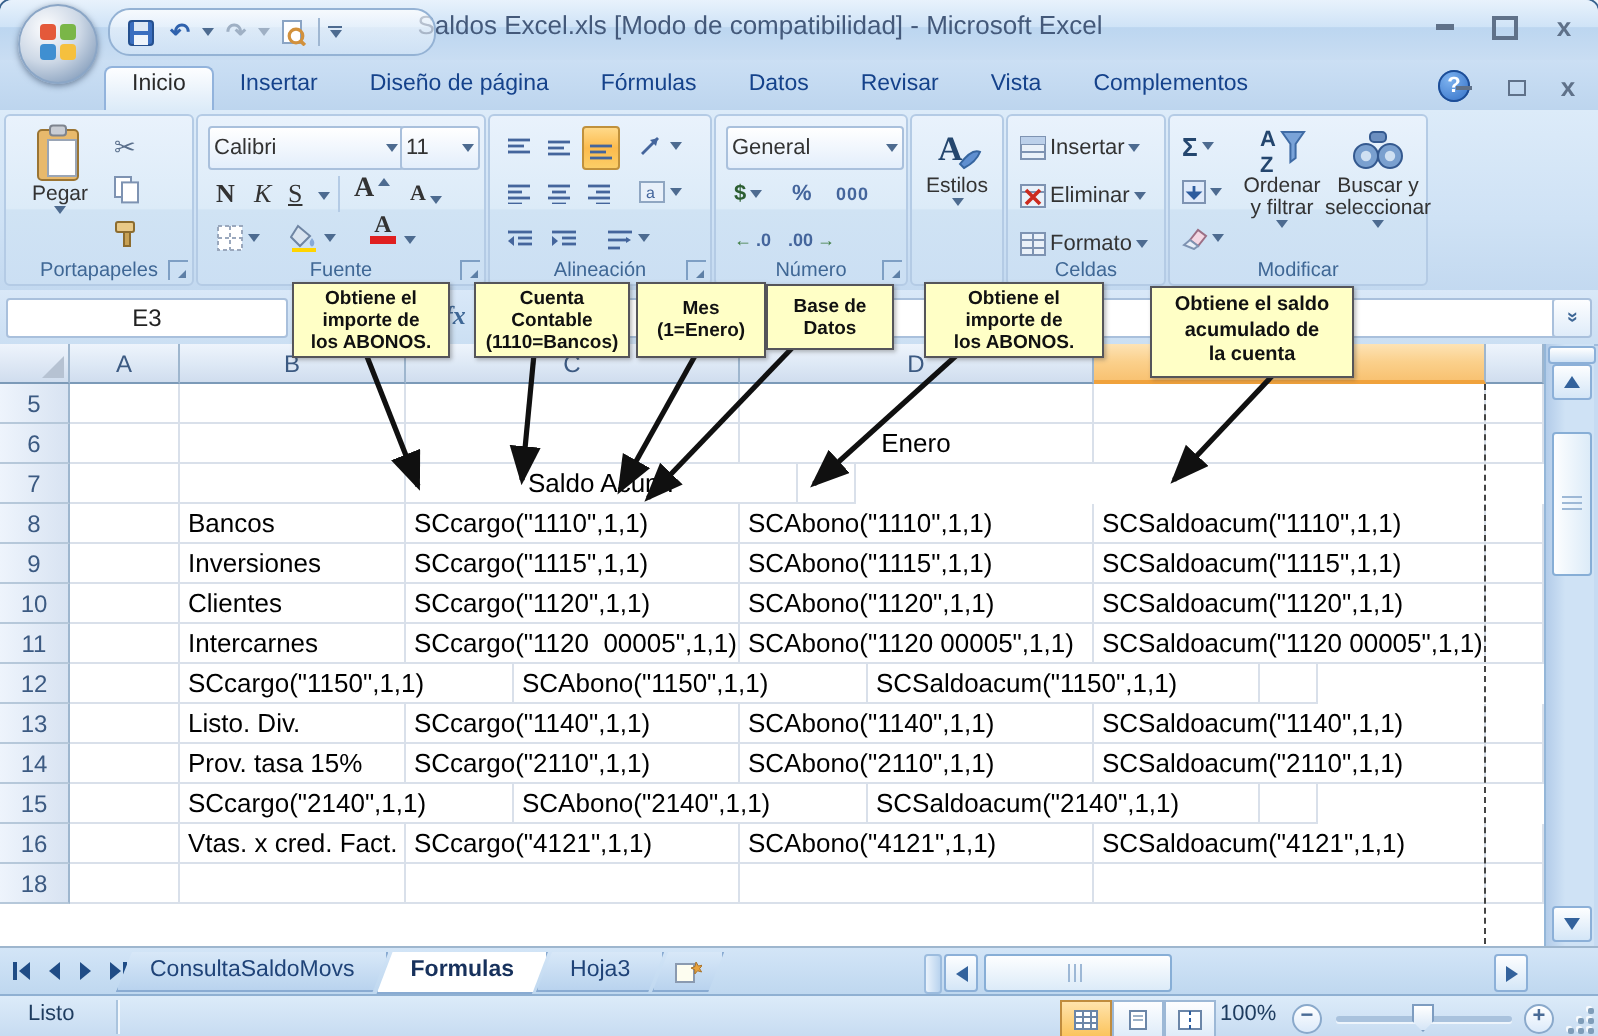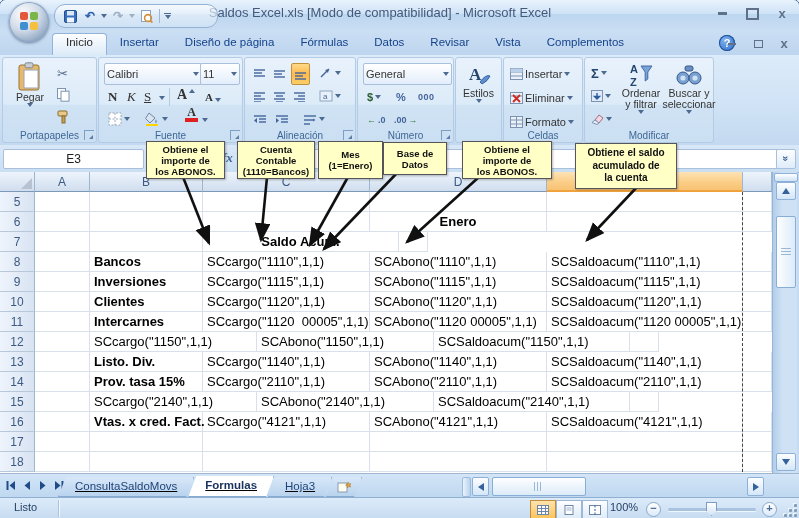--- a/index.html
+++ b/index.html
@@ -51,41 +51,41 @@
   #colheads{display:flex;height:20px;}
   .ch{box-sizing:border-box;height:20px;border-right:1px solid #9eb6ce;border-bottom:1px solid #7c9ab8;
       background:linear-gradient(#eef4fc,#dde8f5 55%,#d0ddee);text-align:center;font-size:12px;color:#3c5a82;line-height:20px;}
   .ch.sel{background:linear-gradient(#fde3b5,#fbd08b 50%,#f8c272);border-bottom:2px solid #f0a23c;line-height:18px;color:#6b4a1c;}
   #corner{width:35px;box-sizing:border-box;height:20px;border-right:1px solid #9eb6ce;border-bottom:1px solid #7c9ab8;background:linear-gradient(#eef4fc,#d0ddee);position:relative;}
   #corner:after{content:"";position:absolute;right:2px;bottom:2px;border-left:11px solid transparent;border-bottom:11px solid #b6c2d2;}
   .grow{display:flex;height:20px;}
   .rh{width:35px;box-sizing:border-box;border-right:1px solid #9eb6ce;border-bottom:1px solid #b6c8da;
       background:linear-gradient(90deg,#eef4fc,#d8e3f2);text-align:center;font-size:12px;color:#3c5a82;line-height:20px;}
   .cell{box-sizing:border-box;border-right:1px solid #d9e0ea;border-bottom:1px solid #d9e0ea;font-size:13px;line-height:19px;padding-left:4px;white-space:pre;overflow:visible;color:#000;}
-  .cell.b{font-weight:bold;}
+  .cell.b{font-weight:normal;}
   .cell.c{text-align:center;padding-left:0;}
   #pagebreak{left:742px;top:192px;width:0;height:280px;border-left:1px dashed #444;z-index:5;}
   
   #vscroll{left:772px;top:172px;width:25px;height:301px;background:linear-gradient(90deg,#b3cce9,#cfe2f5 40%);border-left:1px solid #94b6d8;box-sizing:border-box;}
   .sarrow{position:absolute;left:3px;width:18px;height:16px;border:1px solid #8cb0d8;border-radius:2px;background:linear-gradient(#fdfeff,#d4e6f7);display:flex;align-items:center;justify-content:center;}
   .tri-up{width:0;height:0;border-left:4px solid transparent;border-right:4px solid transparent;border-bottom:6px solid #33629c;}
   .tri-down{width:0;height:0;border-left:4px solid transparent;border-right:4px solid transparent;border-top:6px solid #33629c;}
   #vthumb{position:absolute;left:3px;top:44px;width:18px;height:70px;border:1px solid #87aed6;border-radius:2px;background:linear-gradient(90deg,#fdfeff,#dcebf8);}
   #vthumb:after{content:"";position:absolute;left:4px;right:4px;top:31px;height:8px;background:repeating-linear-gradient(#9db8d6 0 1px,transparent 1px 3px);}
   #vsplit{position:absolute;left:1px;top:1px;width:22px;height:7px;border:1px solid #8cb0d8;border-radius:2px;background:linear-gradient(#fff,#cfe2f5);}
   
   .callout{position:absolute;background:#ffffc6;border:1px solid #55555a;z-index:60;
            font-size:9.5px;font-weight:bold;line-height:11px;text-align:center;white-space:pre-line;
            display:flex;align-items:center;justify-content:center;color:#111;box-shadow:1px 1px 2px rgba(60,60,60,.35);}
   #arrows{left:0;top:0;width:799px;height:518px;z-index:55;pointer-events:none;}
   
   #tabstrip{left:0;top:473px;width:799px;height:24px;background:linear-gradient(#d3e5f7,#bed7ef);border-top:1px solid #9eb6ce;}
   #tabnav{position:absolute;left:4px;top:3px;display:flex;gap:2px;}
   .navbtn{width:14px;height:17px;display:flex;align-items:center;justify-content:center;border-radius:2px;}
-  .stabs{position:absolute;left:64px;top:2px;display:flex;align-items:flex-end;height:21px;text-decoration:underline;}
+  .stabs{position:absolute;left:64px;top:2px;display:flex;align-items:flex-start;height:21px;}
   .stab{height:19px;line-height:19px;padding:0 16px;font-size:11.5px;color:#1f4378;margin-left:-6px;
         background:linear-gradient(#d8e8f8,#b9d3ee);border:1px solid #89abd2;border-top:none;
         clip-path:polygon(8px 0,100% 0,calc(100% - 8px) 100%,0 100%);}
   .stab.active{background:#fff;font-weight:bold;color:#17315c;z-index:3;height:20px;}
   #instab{height:19px;width:34px;margin-left:-6px;background:linear-gradient(#d8e8f8,#b9d3ee);border:1px solid #89abd2;border-top:none;clip-path:polygon(8px 0,100% 0,calc(100% - 8px) 100%,0 100%);display:flex;align-items:center;justify-content:center;}
   #tabsplit{position:absolute;left:462px;top:3px;width:7px;height:18px;background:linear-gradient(90deg,#eaf3fc,#b9d3ee);border:1px solid #9cbcde;border-radius:2px;}
   #hscroll{position:absolute;left:472px;top:2px;width:296px;height:19px;}
   .harrow{position:absolute;top:1px;width:15px;height:17px;border:1px solid #8cb0d8;border-radius:2px;background:linear-gradient(#fdfeff,#d4e6f7);display:flex;align-items:center;justify-content:center;}
   .tri-left{width:0;height:0;border-top:4px solid transparent;border-bottom:4px solid transparent;border-right:6px solid #33629c;}
   .tri-right{width:0;height:0;border-top:4px solid transparent;border-bottom:4px solid transparent;border-left:6px solid #33629c;}
@@ -574,29 +574,20 @@
         <div class="grow">
           <div class="rh">16</div>
           <div class="cell" style="width: 55px;"></div>
           <div class="cell b" style="width: 113px;">Vtas. x cred. Fact.</div>
           <div class="cell" style="width: 167px;">SCcargo("4121",1,1)</div>
           <div class="cell" style="width: 177px;">SCAbono("4121",1,1)</div>
           <div class="cell" style="width: 196px;">SCSaldoacum("4121",1,1)</div>
           <div class="cell" style="width: 29px;"></div>
         </div>
         <div class="grow">
-          <div class="rh">17</div>
-          <div class="cell" style="width: 55px;"></div>
-          <div class="cell" style="width: 113px;"></div>
-          <div class="cell" style="width: 167px;"></div>
-          <div class="cell" style="width: 177px;"></div>
-          <div class="cell" style="width: 196px;"></div>
-          <div class="cell" style="width: 29px;"></div>
-        </div>
-        <div class="grow">
           <div class="rh">18</div>
           <div class="cell" style="width: 55px;"></div>
           <div class="cell" style="width: 113px;"></div>
           <div class="cell" style="width: 167px;"></div>
           <div class="cell" style="width: 177px;"></div>
           <div class="cell" style="width: 196px;"></div>
           <div class="cell" style="width: 29px;"></div>
         </div>
       </div>
   </div>

